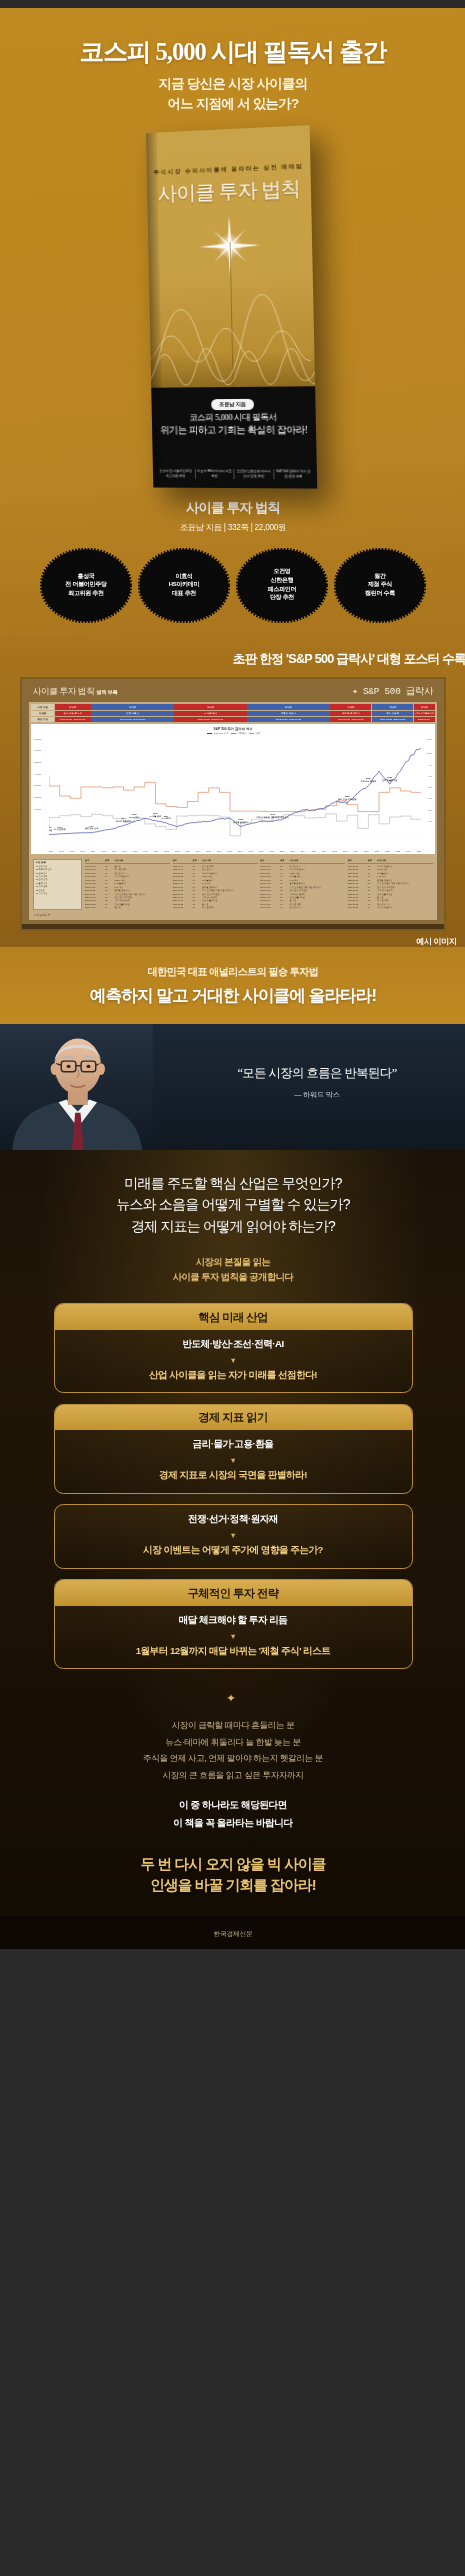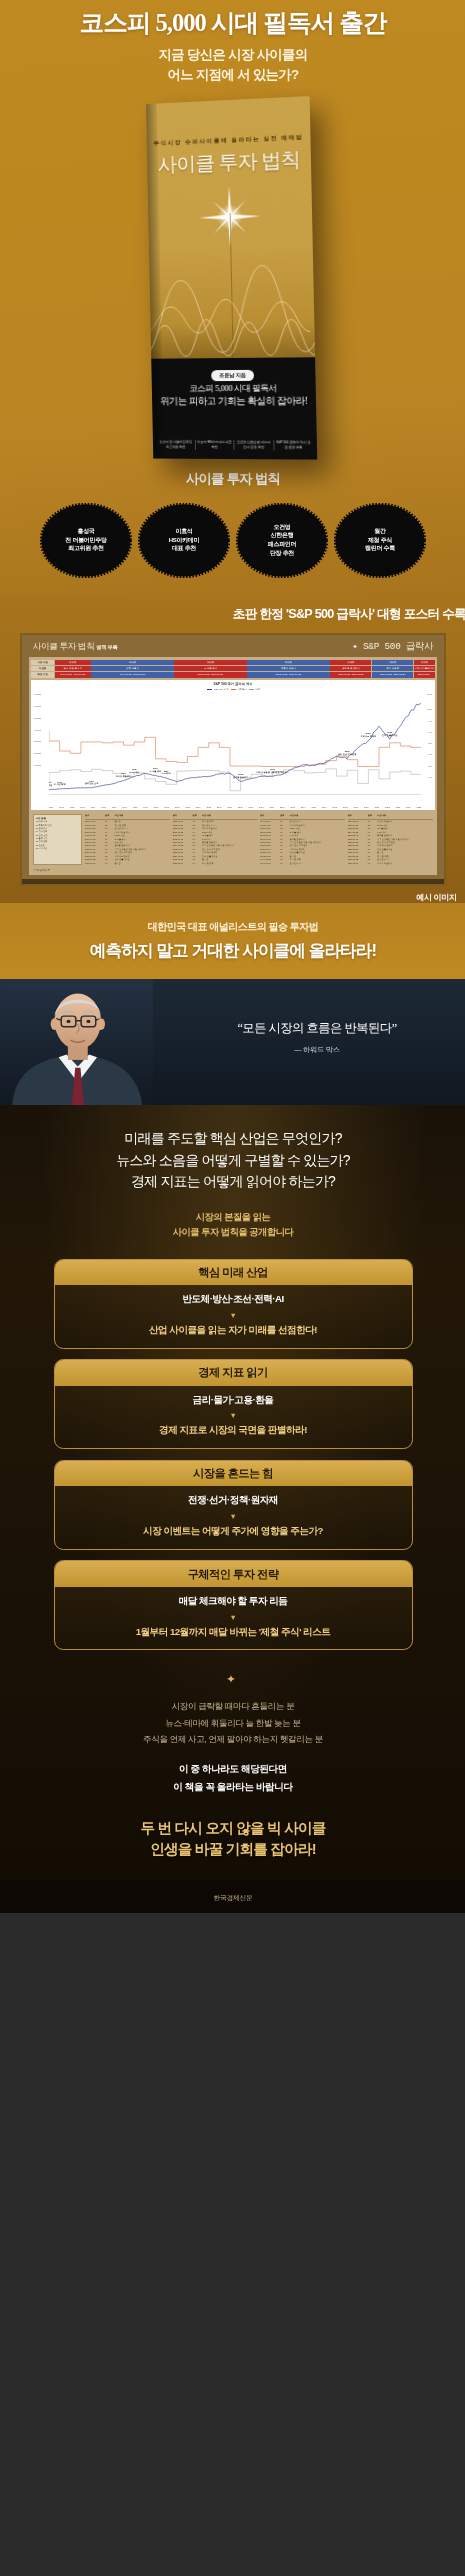--- a/index.html
+++ b/index.html
@@ -7,21 +7,21 @@
   body {
     font-family:"Liberation Sans","DejaVu Sans",sans-serif;
     width:466px; margin:0 auto;
     -webkit-font-smoothing:antialiased;
   }
   .page { width:466px; position:relative; overflow:hidden; }
 
   
   .hero {
     background:linear-gradient(175deg,#c08a22 0%,#bd8720 35%,#b98423 70%,#a8741d 100%);
-    padding:9px 0 0; position:relative;
+    padding:30px 0 0; position:relative;margin-top:8px;
   }
   .hero-title {
     text-align:center; color:#ffffff; font-weight:700;
     font-size:24.6px; letter-spacing:-1px; line-height:1.15;
     text-shadow:0 1.3px 3.3px rgba(60,35,0,.35);
     font-family:"Liberation Serif","DejaVu Serif",serif;
   }
   .hero-sub {
     text-align:center; color:#fdf4e0; font-weight:700;
     font-size:13.3px; line-height:1.45; letter-spacing:-0.6px;
@@ -308,20 +308,21 @@
 신한은행 패스파인더 단장
 추천</div>
           <div>S&amp;P 500
 급락의 역사
 초판 한정 부록</div>
         </div>
       </div>
     </div>
 
     <div class="prod-title">사이클 투자 법칙</div>
+    <div class="prod-meta">조윤남 지음 | 332쪽 | 22,000원</div>
 
     <div class="badges">
       <div class="badge">
         <svg viewBox="0 0 140 114">
             <ellipse cx="70" cy="57" rx="68" ry="55" fill="#0a0a0a" stroke="#0a0a0a" stroke-width="5" stroke-dasharray="2.4 2.4"></ellipse>
             <ellipse cx="70" cy="57" rx="60" ry="48" fill="#0a0a0a"></ellipse>
           </svg>
         <div class="badge-txt">
           <span>홍성국</span>
           <span>전 더불어민주당</span>
@@ -918,21 +919,20 @@
       </div>
       <div class="card">
         <div class="card-h">경제 지표 읽기</div>
         <div class="card-b">
           <div class="kw">금리·물가·고용·환율</div>
           <div class="arrow">▼</div>
           <div class="out">경제 지표로 시장의 국면을 판별하라!</div>
         </div>
       </div>
       <div class="card">
-        <div class="card-h">시장을 흔드는 힘</div>
         <div class="card-b">
           <div class="kw">전쟁·선거·정책·원자재</div>
           <div class="arrow">▼</div>
           <div class="out">시장 이벤트는 어떻게 주가에 영향을 주는가?</div>
         </div>
       </div>
       <div class="card">
         <div class="card-h">구체적인 투자 전략</div>
         <div class="card-b">
           <div class="kw">매달 체크해야 할 투자 리듬</div>
@@ -941,20 +941,21 @@
         </div>
       </div>
     </div>
 
     <div class="spark">✦</div>
 
     <div class="closing">
       <p>시장이 급락할 때마다 흔들리는 분</p>
       <p>뉴스·테마에 휘둘리다 늘 한발 늦는 분</p>
       <p>주식을 언제 사고, 언제 팔아야 하는지 헷갈리는 분</p>
+      <p>시장의 큰 흐름을 읽고 싶은 투자자까지</p>
       <div class="gap"></div>
       <p class="hi">이 중 하나라도 해당된다면</p>
       <p class="hi">이 책을 꼭 올라타는 바랍니다</p>
     </div>
 
     <div class="final">
       <p>두 번 다시 오지 않을 빅 사이클</p>
       <p>인생을 바꿀 기회를 잡아라!</p>
     </div>
   </section>

